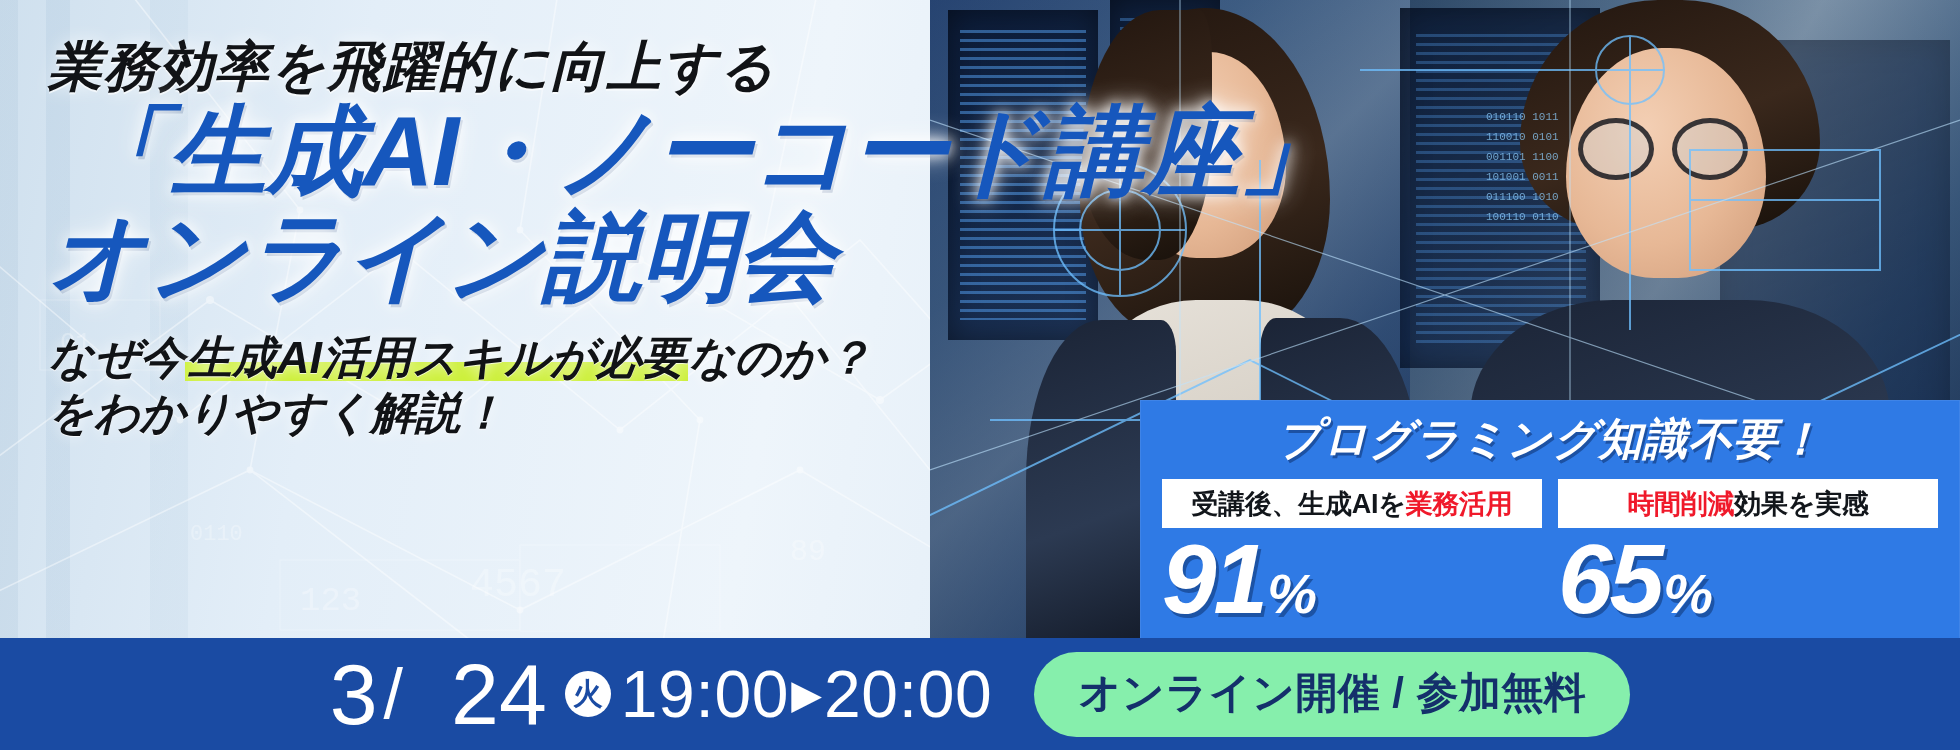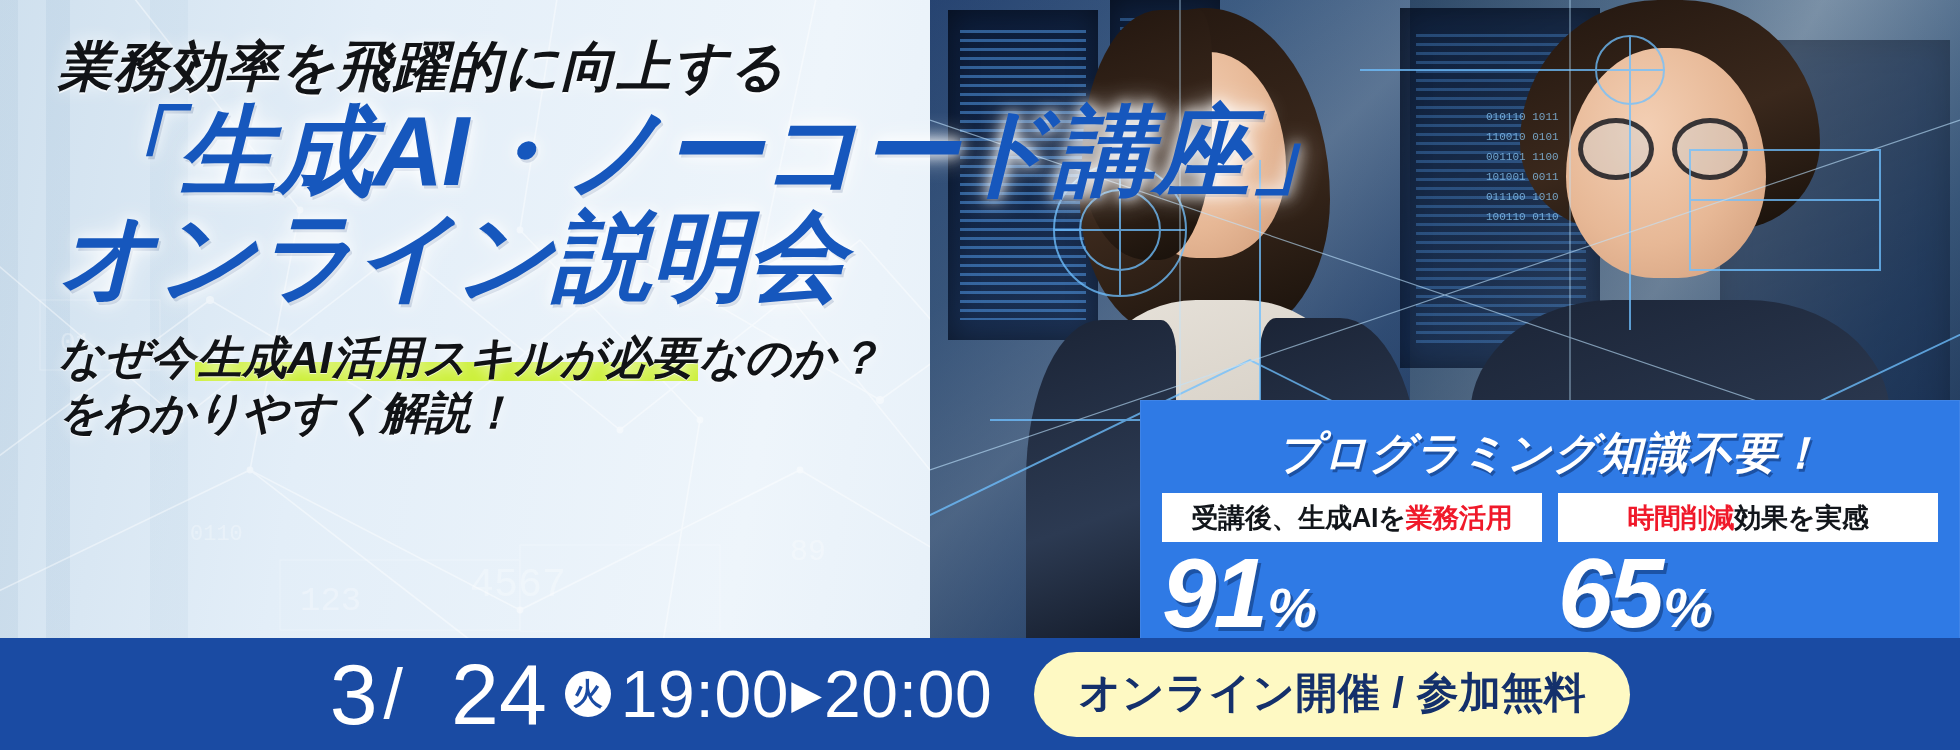--- a/index.html
+++ b/index.html
@@ -81,21 +81,21 @@
     position:absolute;
     background:linear-gradient(160deg,#e7e2da 0%,#cfc8bd 70%,#b4ada2 100%);
   }
   .glasses {
     position:absolute; border:5px solid rgba(25,25,30,.85); border-radius:50%;
     background:rgba(190,215,235,.28);
   }
   .hud { position:absolute; left:0; top:0; width:1030px; height:640px; opacity:.85; }
 
   
-  .head-wrap { position:absolute; left:58px; top:38px; width:900px; }
+  .head-wrap { position:absolute; left:48px; top:38px; width:900px; }
 
   .kicker {
     font-size:54px; font-weight:900; font-style:italic;
     letter-spacing:.03em; color:#111316; line-height:1.05;
     text-shadow:0 2px 0 rgba(255,255,255,.65), 0 0 18px rgba(255,255,255,.85);
     white-space:nowrap;
   }
 
   .title-1, .title-2 {
     font-weight:900; font-style:italic; color:#1657bd;
@@ -121,21 +121,21 @@
 
   
   .stats {
     position:absolute; left:1140px; top:400px; width:820px; height:240px;
     background:#2f7ae5;
     box-shadow:0 0 0 1px rgba(255,255,255,.08) inset;
   }
   .stats-head {
     text-align:center; color:#ffffff;
     font-size:44px; font-weight:900; font-style:italic;
-    letter-spacing:.02em; padding-top:24px;
+    letter-spacing:.02em; padding-top:10px;
     text-shadow:2px 3px 0 rgba(12,48,110,.55);
     white-space:nowrap;
   }
   .stat-labels { display:flex; gap:16px; padding:10px 22px 0 22px; }
   .stat-label {
     flex:1; background:#ffffff; color:#12161b;
     font-size:27px; font-weight:900; letter-spacing:-.01em;
     text-align:center; padding:7px 4px 6px 4px; white-space:nowrap;
   }
   .stat-label .red { color:#f0192a; }
@@ -164,21 +164,21 @@
   .d-dow {
     display:inline-flex; align-items:center; justify-content:center;
     width:46px; height:46px; border-radius:50%;
     background:#ffffff; color:#1a4ba3;
     font-size:30px; font-weight:900; margin:0 10px 0 18px;
   }
   .d-time { font-size:66px; line-height:1; font-weight:400; letter-spacing:.01em; }
   .d-arrow { font-size:40px; margin:0 2px; }
 
   .cta {
-    background:#fef9c3; color:#14306b;
+    background:#86efac; color:#14306b;
     border-radius:999px; padding:13px 44px 16px 44px;
     font-size:42px; font-weight:900; letter-spacing:.01em;
     white-space:nowrap;
   }
 </style>
 </head>
 <body>
 
 <div class="banner">
 

